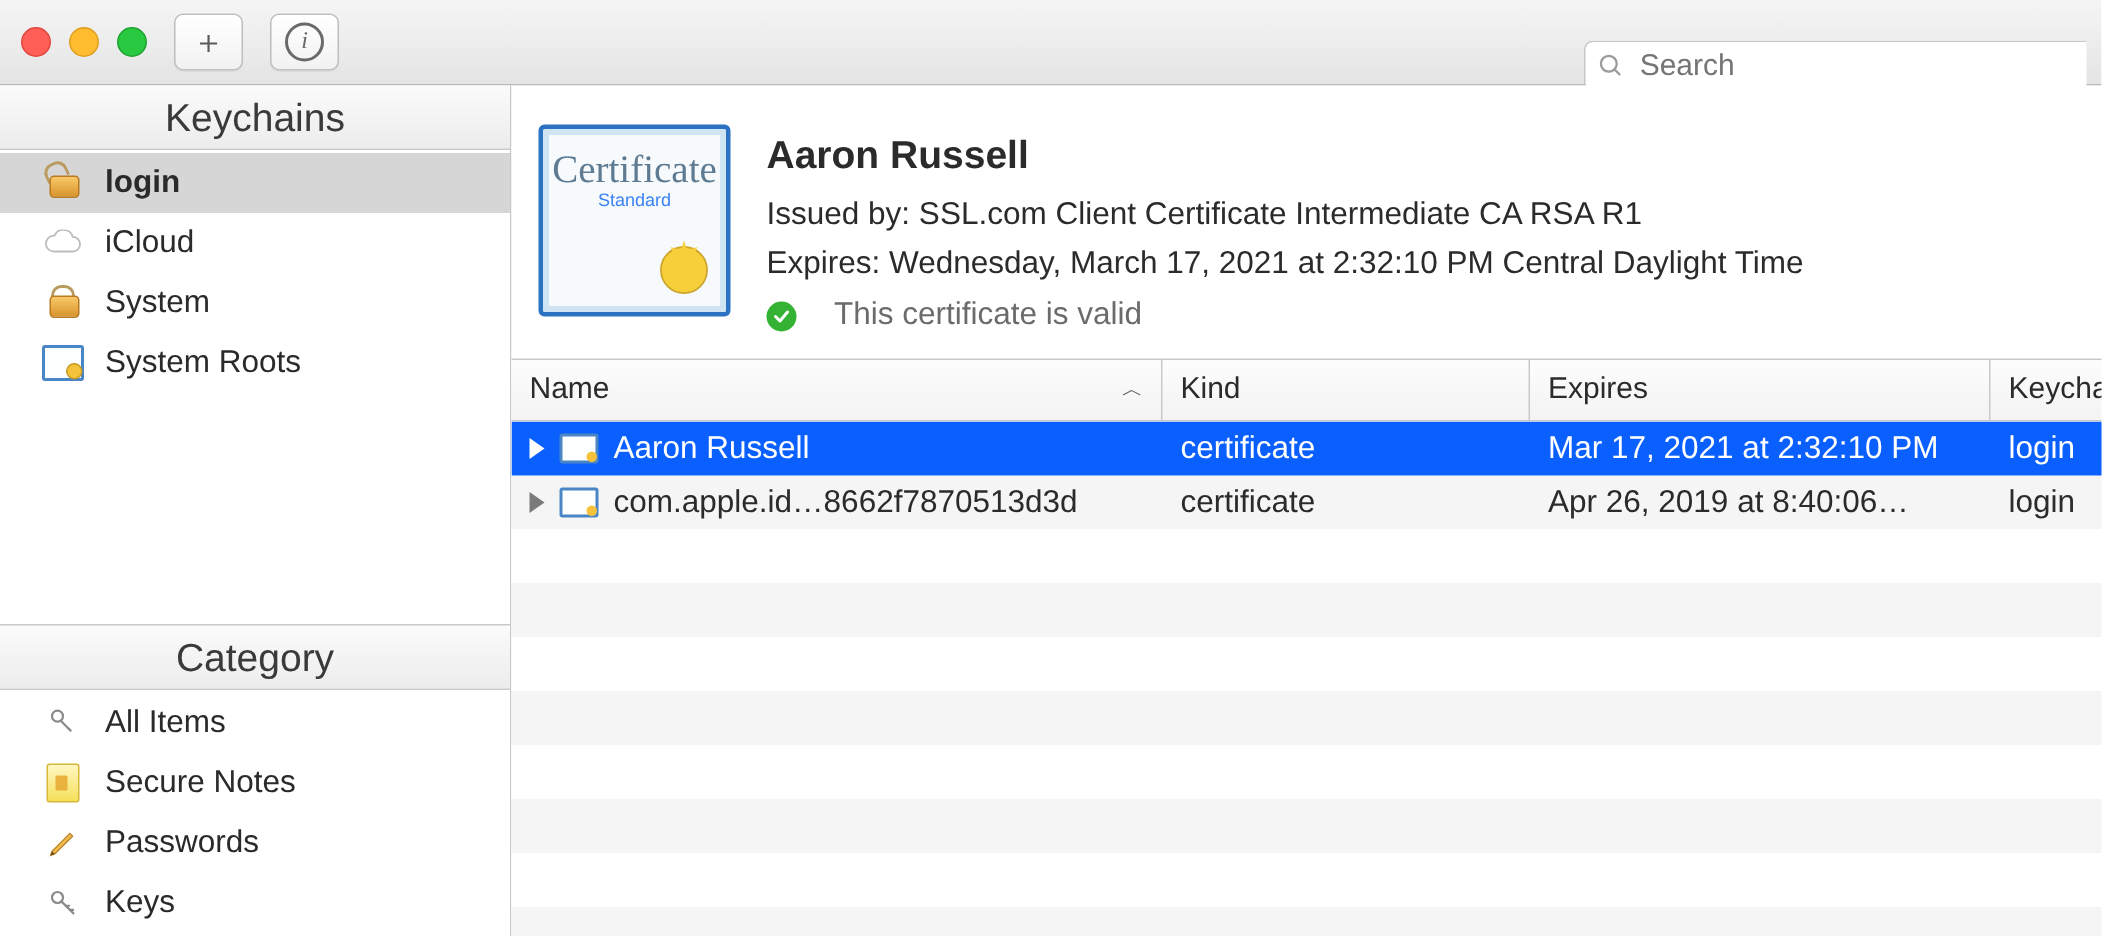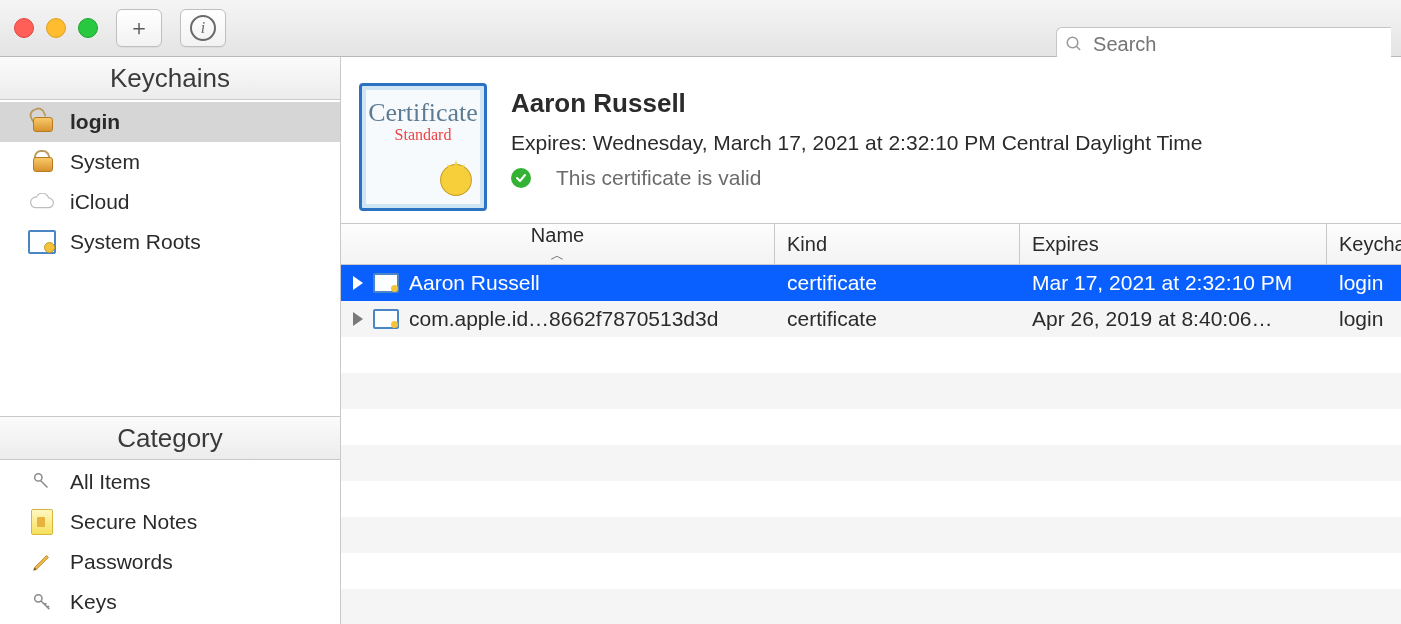--- a/index.html
+++ b/index.html
@@ -109,35 +109,35 @@
     display:flex;gap:24px;padding:26px 18px 12px 18px;align-items:flex-start;
   }
   .certbig{
     width:128px;height:128px;border:3px solid var(--cert-border);background:var(--cert-fill);
     border-radius:4px;position:relative;box-sizing:border-box;
     box-shadow:inset 0 0 0 4px #cfe5f4;
     display:flex;flex-direction:column;align-items:center;justify-content:flex-start;
     padding-top:14px;
   }
   .certbig .script{font-family:"Brush Script MT","Snell Roundhand",cursive;font-size:26px;color:#5e7b92;line-height:1;}
-  .certbig .std{font-family:Liberation Serif, serif;font-size:16px;color:#ef4444;}
+  .certbig .std{font-family:Liberation Sans, sans-serif;font-size:12px;color:#3b82f6;}
   .certbig .seal{width:44px;height:44px;position:absolute;right:6px;bottom:6px;}
   .detail-text{font-size:21px;line-height:1.55;}
   .detail-text h1{font-size:26px;font-weight:700;margin:0 0 4px 0;}
   .valid-row{display:flex;align-items:center;gap:25px;color:var(--muted);font-size:21px;margin-top:2px;}
   .check{width:20px;height:20px;background:var(--green);border-radius:50%;display:flex;align-items:center;justify-content:center;}
 
   
   .tbl{flex:1;display:flex;flex-direction:column;border-top:1px solid var(--border);}
   .thead{
     display:flex;height:40px;background:linear-gradient(#fdfdfd,#f3f3f3);
     border-bottom:1px solid var(--border);font-size:20px;color:#2b2b2b;
   }
   .th{display:flex;align-items:center;padding:0 12px;border-right:1px solid var(--border);box-sizing:border-box;}
-  .th.name{width:434px;justify-content:space-between;flex-direction:column;}
+  .th.name{width:434px;justify-content:space-between;}
   .th.kind{width:245px;}
   .th.exp{width:307px;}
   .th.kc{flex:1;border-right:none;min-width:0;overflow:hidden;text-overflow:ellipsis;white-space:nowrap;}
   .sortarr{font-size:14px;color:#666;}
   .tbody{flex:1;overflow:auto;background:repeating-linear-gradient(to bottom,#ffffff 0,#ffffff 36px,var(--stripe) 36px,var(--stripe) 72px);}
   .tr{display:flex;height:36px;align-items:center;font-size:21px;}
   .tr.selected{background:var(--accent);color:#ffffff;}
   .td{padding:0 12px;box-sizing:border-box;white-space:nowrap;overflow:hidden;text-overflow:ellipsis;}
   .td.name{width:434px;display:flex;align-items:center;gap:10px;}
   .td.kind{width:245px;}
@@ -181,34 +181,34 @@
         <span class="sb-icon">
             <span class="lock unlocked">
               <span class="shackle"></span>
               <span class="body"></span>
             </span>
           </span>
         <span>login</span>
       </div>
       <div class="sb-item">
         <span class="sb-icon">
-            <span class="lock">
-              <span class="shackle"></span>
-              <span class="body"></span>
-            </span>
-          </span>
-        <span>System</span>
-      </div>
-      <div class="sb-item">
-        <span class="sb-icon">
           <svg class="cloud" viewBox="0 0 32 22">
               <path d="M24 18a6 6 0 0 0 0-12 8 8 0 0 0-15-1A6 6 0 0 0 8 18z" fill="#ffffff" stroke="#bdbdbd" stroke-width="1.5"></path>
             </svg>
         </span>
         <span>iCloud</span>
+      </div>
+      <div class="sb-item">
+        <span class="sb-icon">
+            <span class="lock">
+              <span class="shackle"></span>
+              <span class="body"></span>
+            </span>
+          </span>
+        <span>System</span>
       </div>
       <div class="sb-item">
         <span class="sb-icon">
             <span class="certmini"></span>
           </span>
         <span>System Roots</span>
       </div>
     </div>
     <div class="midgap"></div>
     <div class="section-hdr">Category</div>
@@ -257,20 +257,24 @@
         <svg class="seal" viewBox="0 0 40 40">
           <g fill="#f6cf3b" stroke="#caa32a" stroke-width="1">
             <circle cx="20" cy="20" r="14"></circle>
             <path d="M20 2l2 6 6-2-2 6 6 2-6 2 2 6-6-2-2 6-2-6-6 2 2-6-6-2 6-2-2-6 6 2z" fill="#f6cf3b" stroke="none" opacity="0.9"></path>
           </g>
         </svg>
       </div>
       <div class="detail-text">
         <h1>Aaron  Russell</h1>
         <div>
+          <span>Issued by:</span>
+          <span>SSL.com Client Certificate Intermediate CA RSA R1</span>
+        </div>
+        <div>
           <span>Expires:</span>
           <span>Wednesday, March 17, 2021 at 2:32:10 PM Central Daylight Time</span>
         </div>
         <div class="valid-row">
           <span class="check">
             <svg width="12" height="12" viewBox="0 0 12 12">
                 <path d="M2 6l3 3 5-6" stroke="#ffffff" stroke-width="2" fill="none" stroke-linecap="round" stroke-linejoin="round"></path>
               </svg>
           </span>
           <span>This certificate is valid</span>

